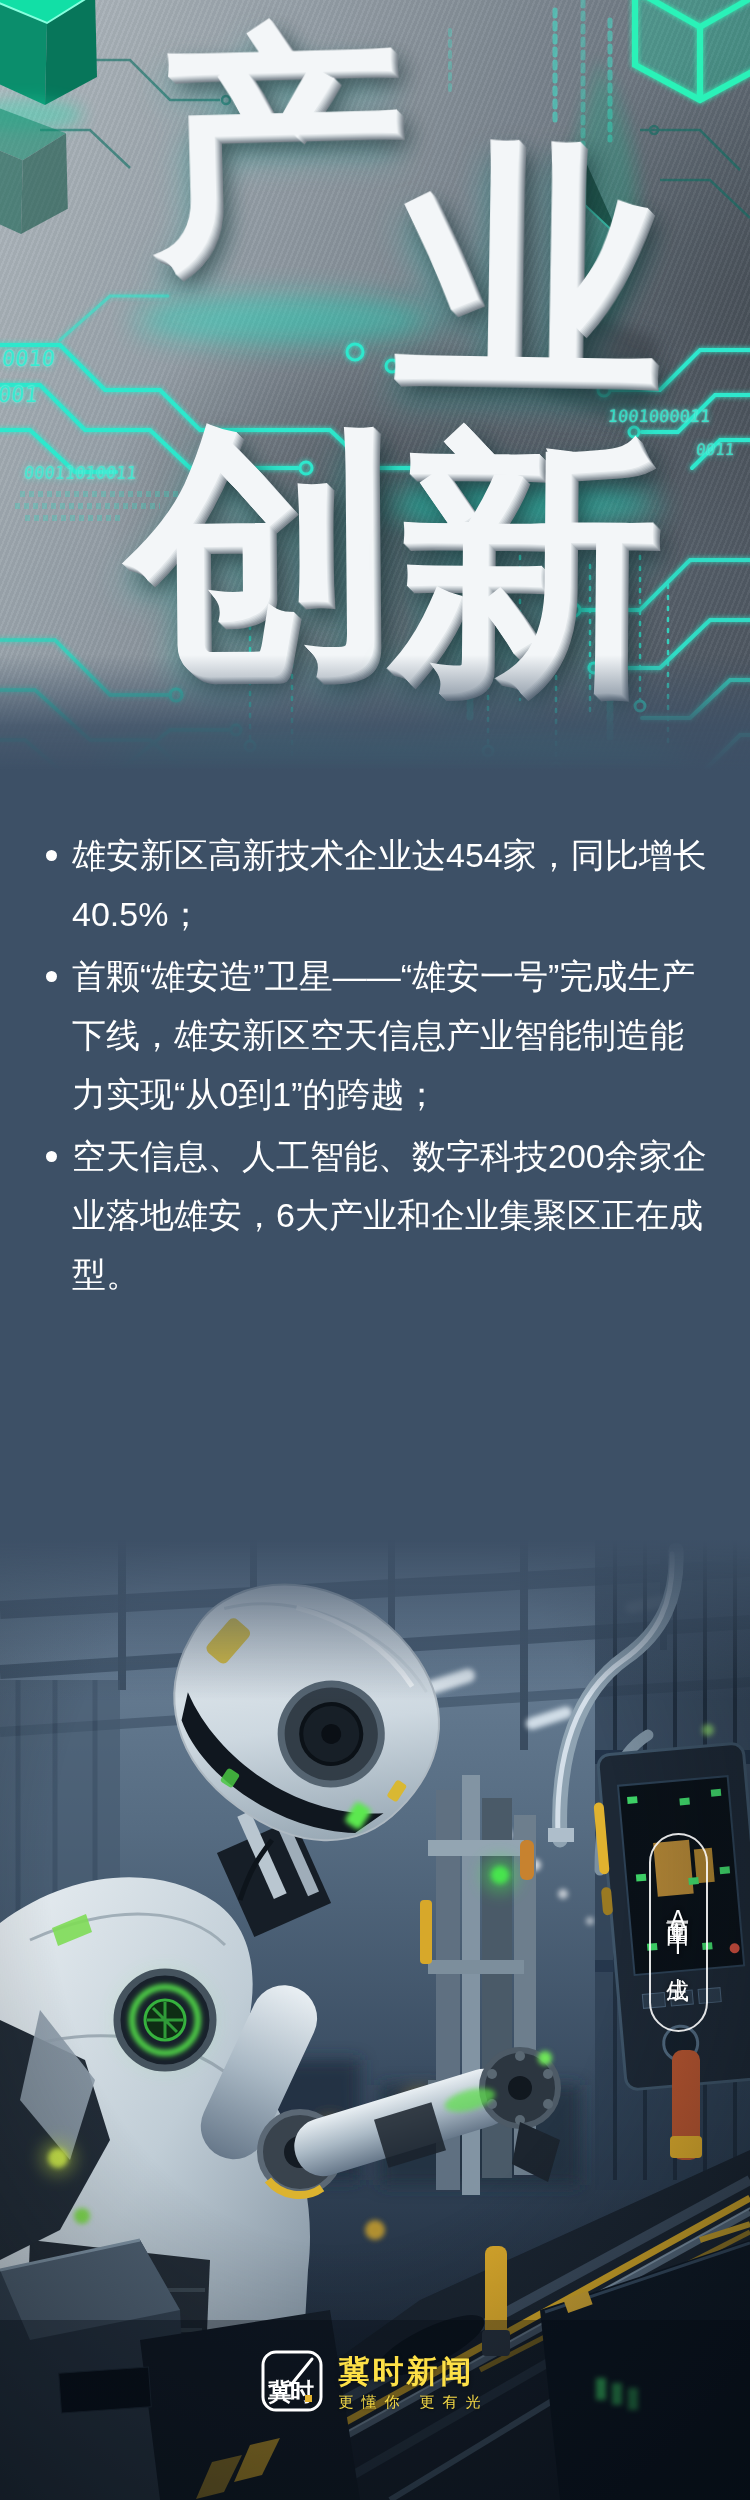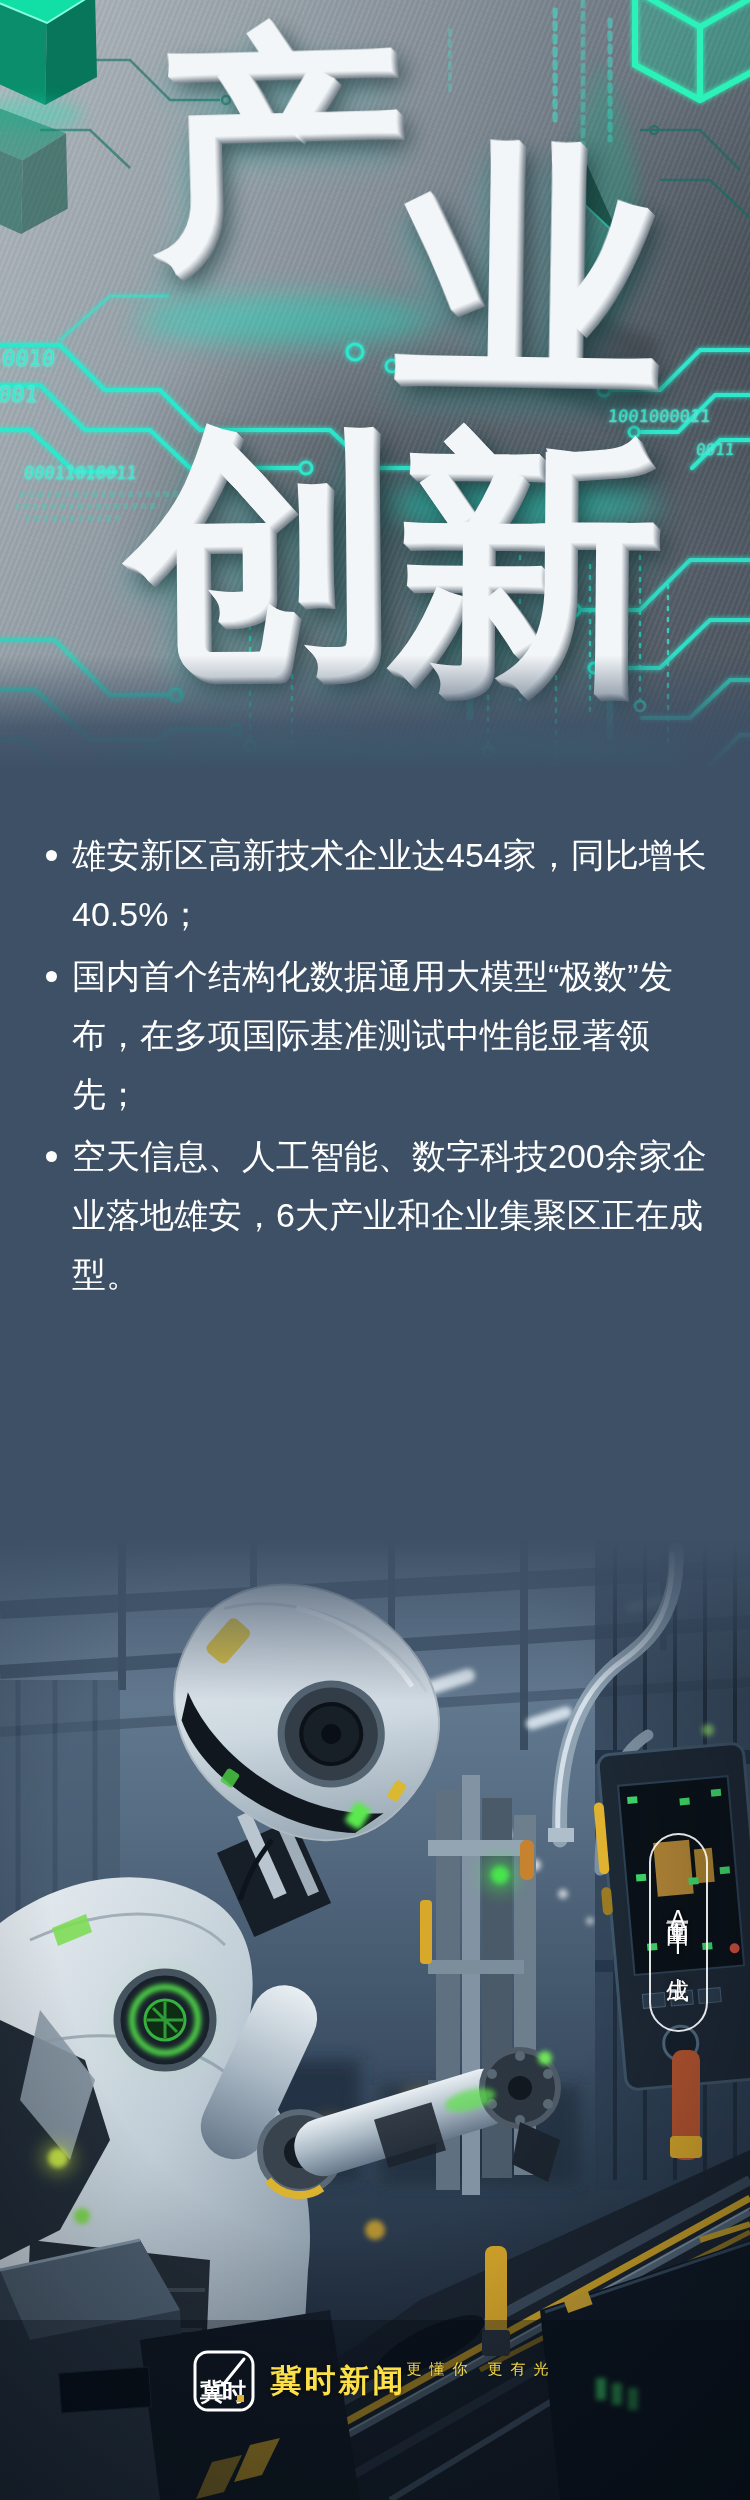--- a/index.html
+++ b/index.html
@@ -48,21 +48,21 @@
   .watermark{position:absolute;left:649px;top:293px;width:59px;height:199px;z-index:5;
       border:2px solid rgba(255,255,255,.88);border-radius:30px;box-sizing:border-box;
       display:flex;align-items:center;justify-content:center;}
   .watermark span{writing-mode:vertical-rl;text-orientation:upright;color:#fff;font-size:23px;
       letter-spacing:1px;text-shadow:0 0 4px rgba(0,0,0,.5);}
 
   
   .footer{position:absolute;left:0;top:810px;width:100%;z-index:6;display:flex;
       justify-content:center;align-items:center;gap:15px;color:#fde047;}
   .footer-logo{flex:0 0 auto;}
-  .footer-text{display:flex;flex-direction:row;}
+  .footer-text{display:flex;flex-direction:column;}
   .brand{font-size:31px;font-weight:bold;letter-spacing:3px;text-shadow:0 1px 4px rgba(0,0,0,.45);}
   .tagline{font-size:15px;letter-spacing:8px;opacity:.96;text-shadow:0 1px 3px rgba(0,0,0,.45);}
 </style>
 </head>
 <body>
 
 <div class="page">
 
   <header class="hero">
     <svg class="hero-svg" viewBox="0 0 750 770" width="750" height="770">
@@ -198,21 +198,21 @@
     <span class="bin b5">0011</span>
 
     <div class="hero-char c1">产</div>
     <div class="hero-char c2">业</div>
     <div class="hero-char c3">创</div>
     <div class="hero-char c4">新</div>
   </header>
 
   <ul class="bullets">
     <li><span class="bullet-dot"></span><span>雄安新区高新技术企业达454家，同比增长40.5%；</span></li>
-    <li><span class="bullet-dot"></span><span>国内首个结构化数据通用大模型“极数”发布，在多项国际基准测试中性能显著领先；</span></li>
+    <li><span class="bullet-dot"></span><span>首颗“雄安造”卫星——“雄安一号”完成生产下线，雄安新区空天信息产业智能制造能力实现“从0到1”的跨越；</span></li>
     <li><span class="bullet-dot"></span><span>空天信息、人工智能、数字科技200余家企业落地雄安，6大产业和企业集聚区正在成型。</span></li>
   </ul>
 
   <section class="photo">
     <svg class="scene" viewBox="0 0 750 960" width="750" height="960" preserveAspectRatio="none">
       <defs>
         <linearGradient id="pbg" x1="0" y1="0" x2="0" y2="1">
           <stop offset="0" stop-color="#71879d"></stop>
             <stop offset=".3" stop-color="#566c82"></stop>
           <stop offset=".62" stop-color="#33455a"></stop>

